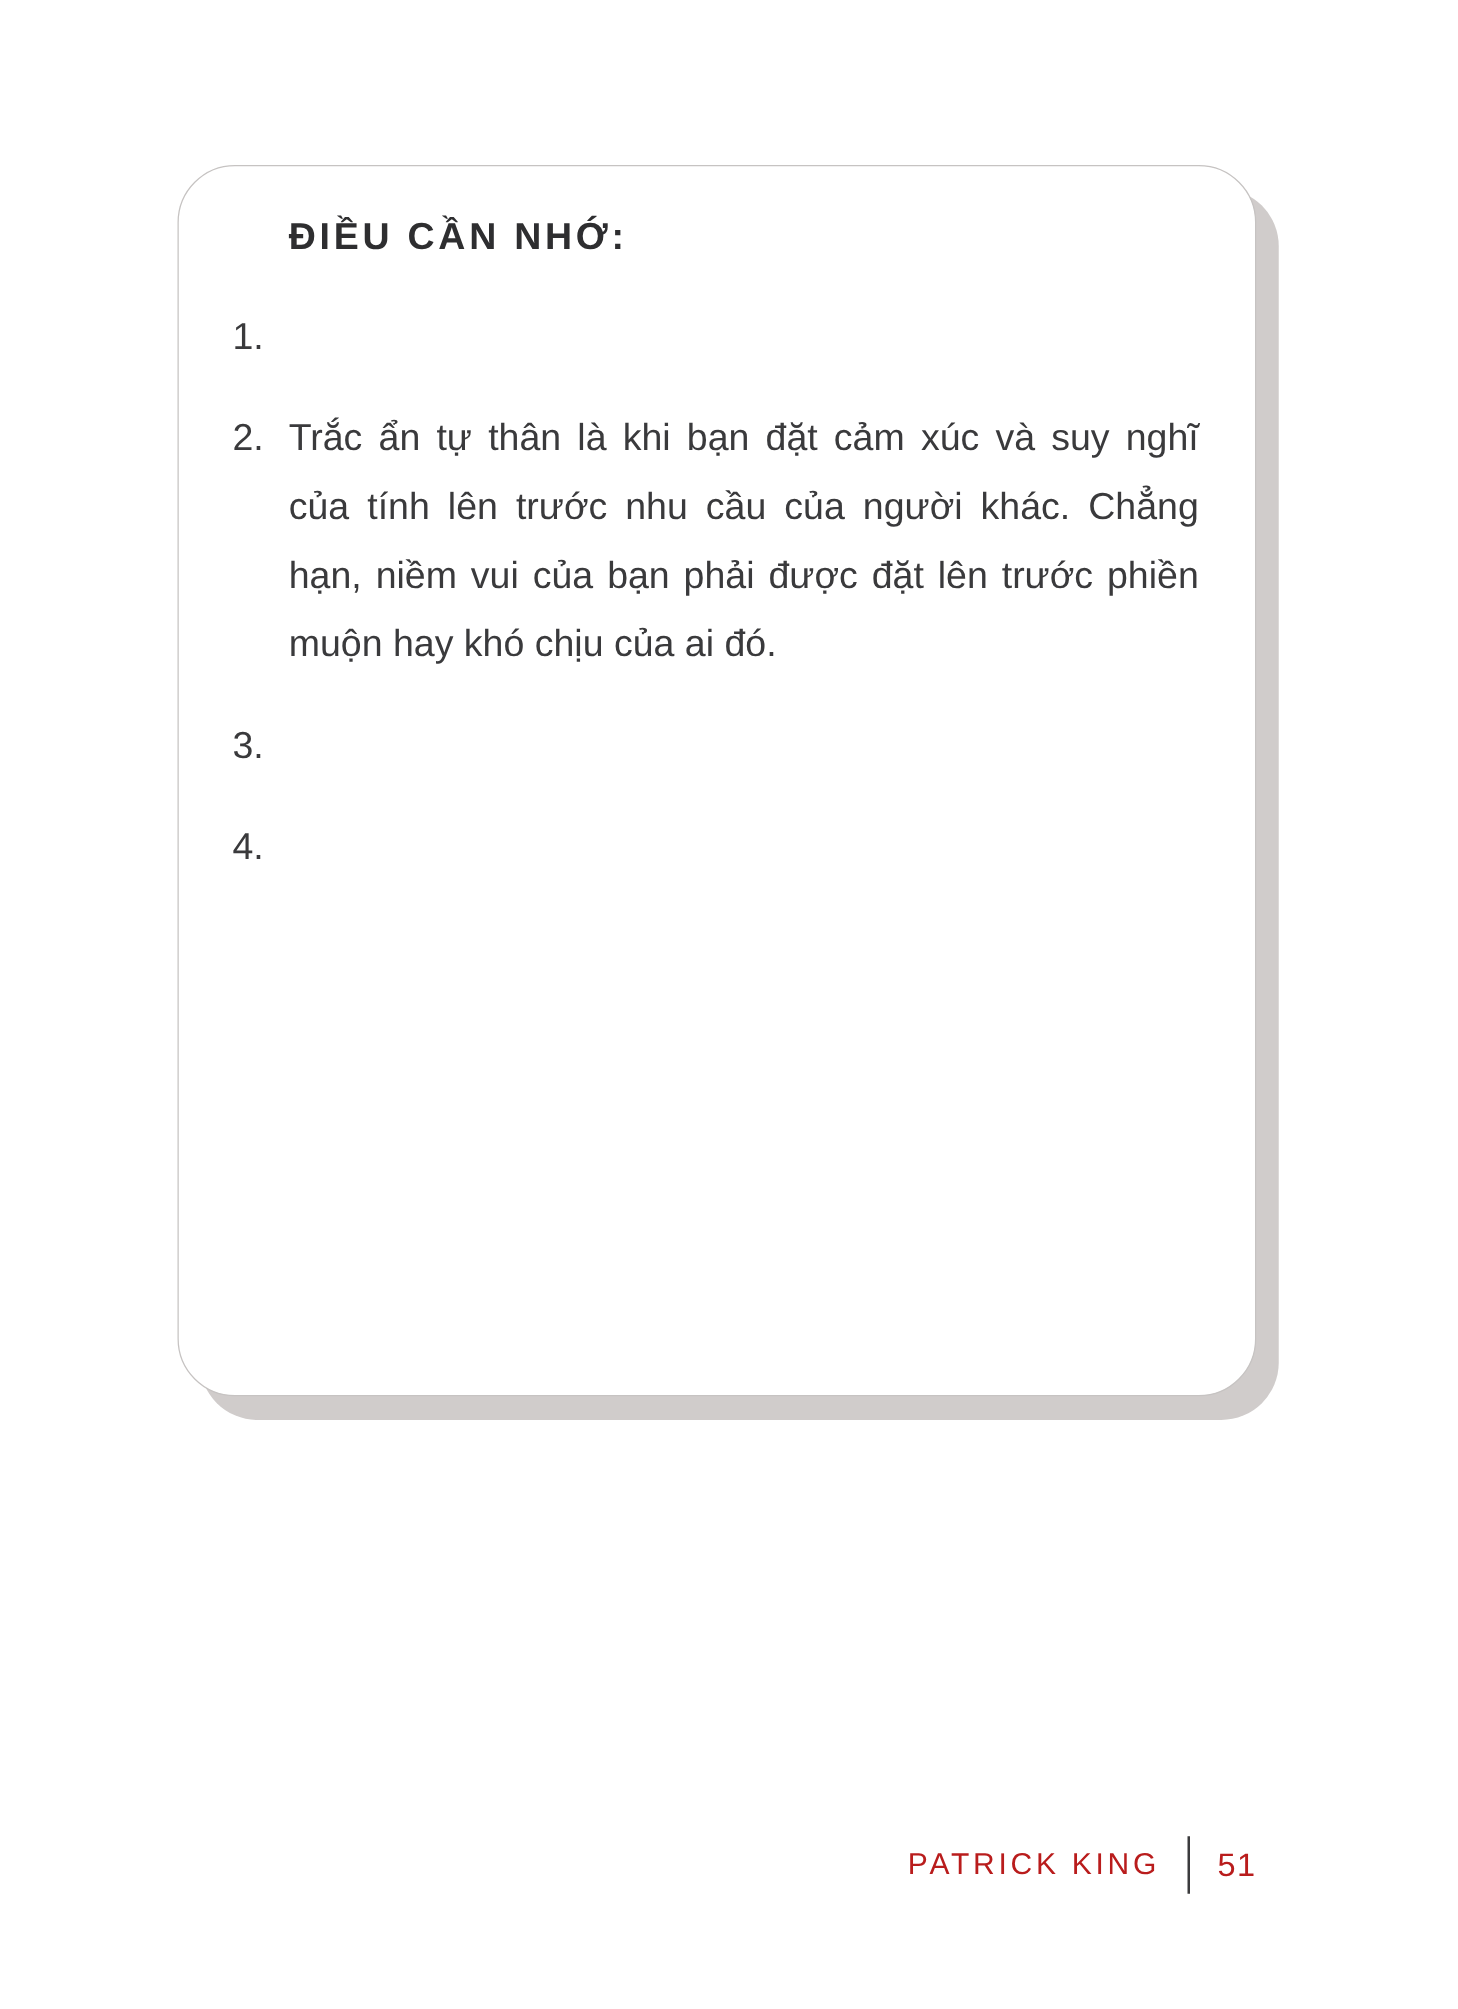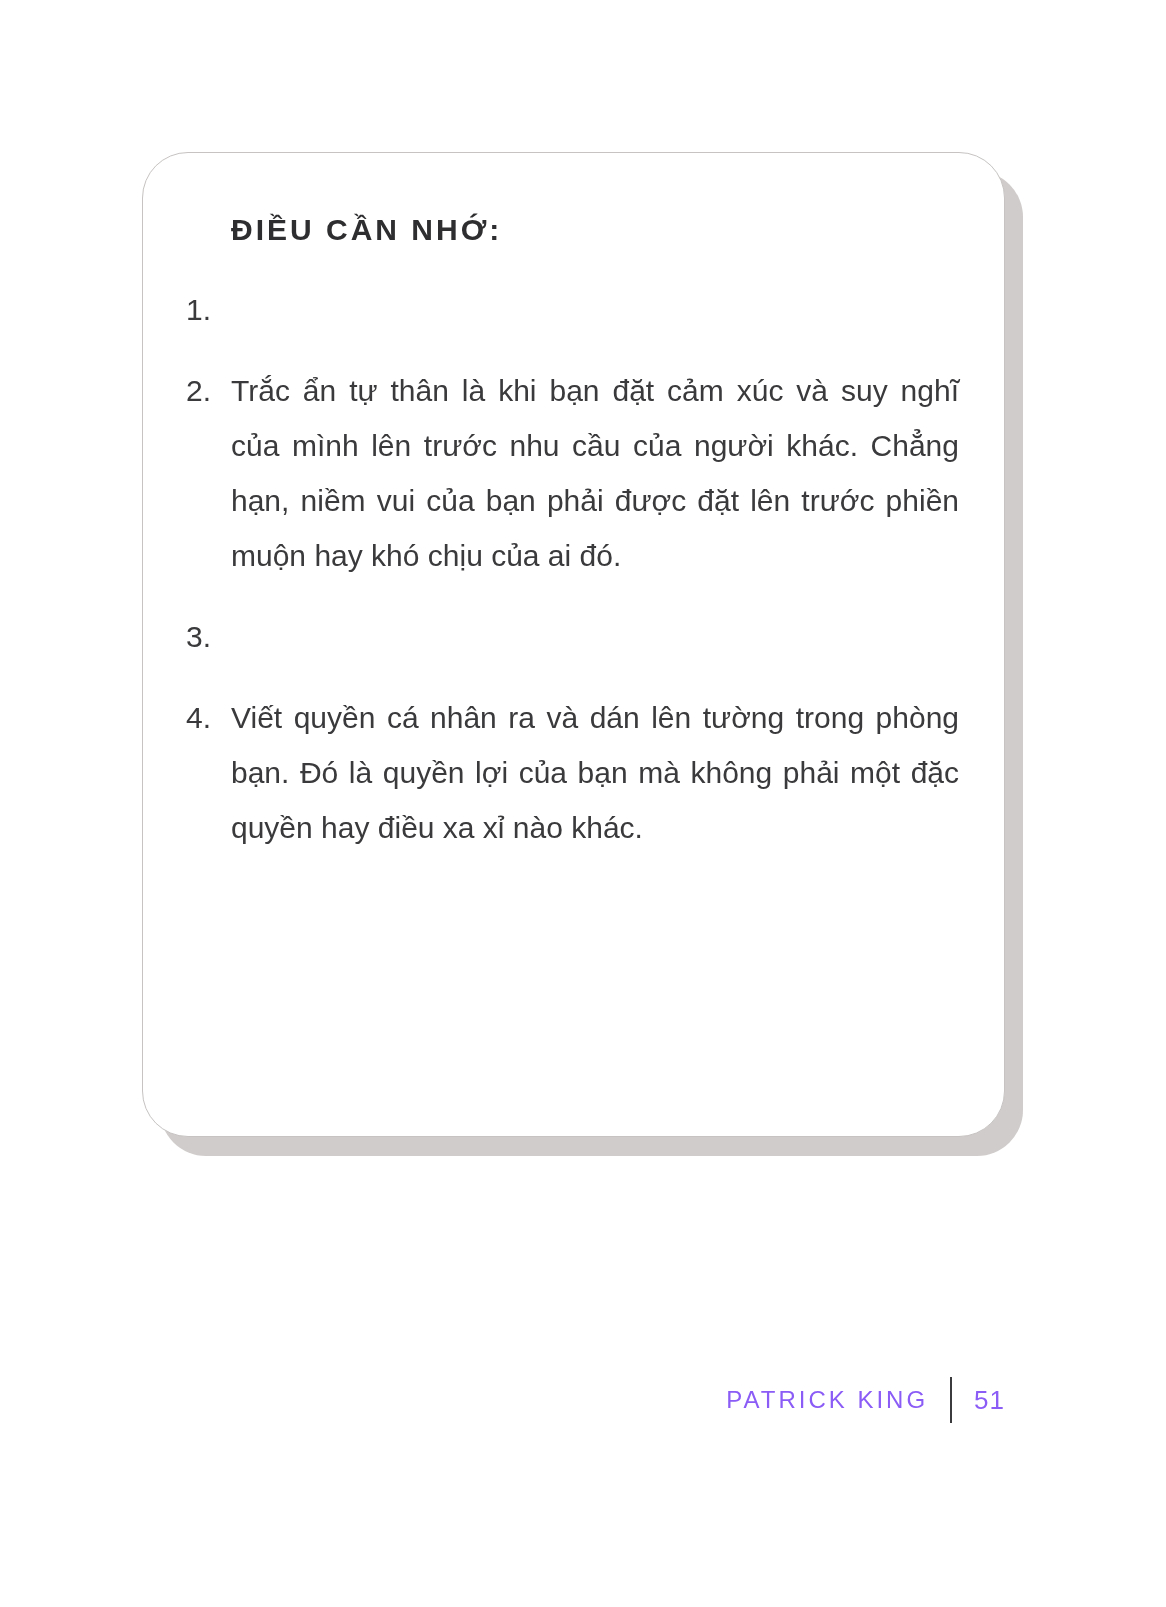--- a/index.html
+++ b/index.html
@@ -10,29 +10,29 @@
   body {
     width: 1166px;
     height: 1607px;
     position: relative;
     font-family: "Liberation Sans", sans-serif;
     overflow: hidden;
   }
   .summary-box {
     position: absolute;
     left: 142px;
-    top: 152px;
+    top: 132px;
     width: 863px;
     height: 985px;
     box-sizing: border-box;
     background: #ffffff;
     border: 1.5px solid #c6c3c2;
     border-radius: 46px;
     box-shadow: 18px 19px 0 #d0cccb;
-    padding-top: 59px;
+    padding-top: 39px;
   }
   .box-heading {
     margin: 0 45px 34px 88px;
     font-size: 30px;
     font-weight: bold;
     letter-spacing: 3px;
     line-height: 36px;
     color: #2e2e30;
   }
   .list-item {
@@ -46,26 +46,26 @@
   .item-number {
     flex: 0 0 45px;
     width: 45px;
   }
   .item-text {
     flex: 1;
     text-align: justify;
   }
   .page-footer {
     position: absolute;
-    top: 1376px;
+    top: 1468px;
     right: 161px;
     height: 48px;
     display: flex;
     align-items: center;
-    color: #8b5cf6;
+    color: #b91c1c;
   }
   .footer-author {
     font-size: 24px;
     letter-spacing: 3px;
   }
   .footer-divider {
     width: 2px;
     height: 46px;
     background: #3b3b3d;
     margin: 0 22px;
@@ -80,30 +80,29 @@
 
 <div class="summary-box">
   <h2 class="box-heading">ĐIỀU CẦN NHỚ:</h2>
 
   <div class="list-item">
     <span class="item-number">1.</span>
   </div>
 
   <div class="list-item">
     <span class="item-number">2.</span>
-    <span class="item-text">Trắc ẩn tự thân là khi bạn đặt cảm xúc và suy nghĩ của mình lên trước nhu cầu của người khác. Chẳng hạn, niềm vui của bạn phải được đặt lên trước phiền muộn hay khó chịu của ai đó.</span>
+    <span class="item-text">Trắc ẩn tự thân là khi bạn đặt cảm xúc và suy nghĩ của tính lên trước nhu cầu của người khác. Chẳng hạn, niềm vui của bạn phải được đặt lên trước phiền muộn hay khó chịu của ai đó.</span>
   </div>
 
   <div class="list-item">
     <span class="item-number">3.</span>
   </div>
 
   <div class="list-item">
     <span class="item-number">4.</span>
-    <span class="item-text">Viết quyền cá nhân ra và dán lên tường trong phòng bạn. Đó là quyền lợi của bạn mà không phải một đặc quyền hay điều xa xỉ nào khác.</span>
   </div>
 </div>
 
 <div class="page-footer">
   <span class="footer-author">PATRICK KING</span>
   <span class="footer-divider"></span>
   <span class="footer-page-number">51</span>
 </div>
 
 </body></html>

